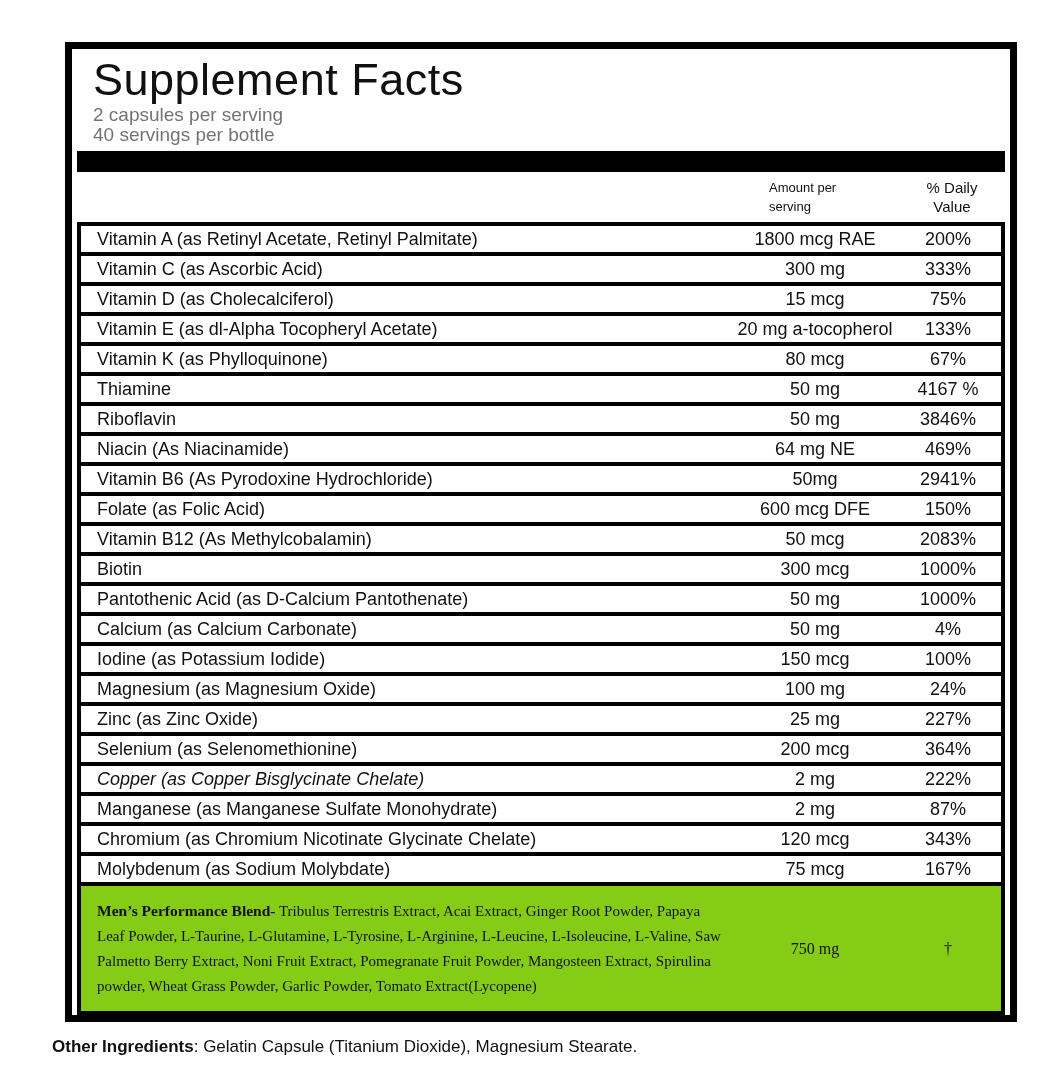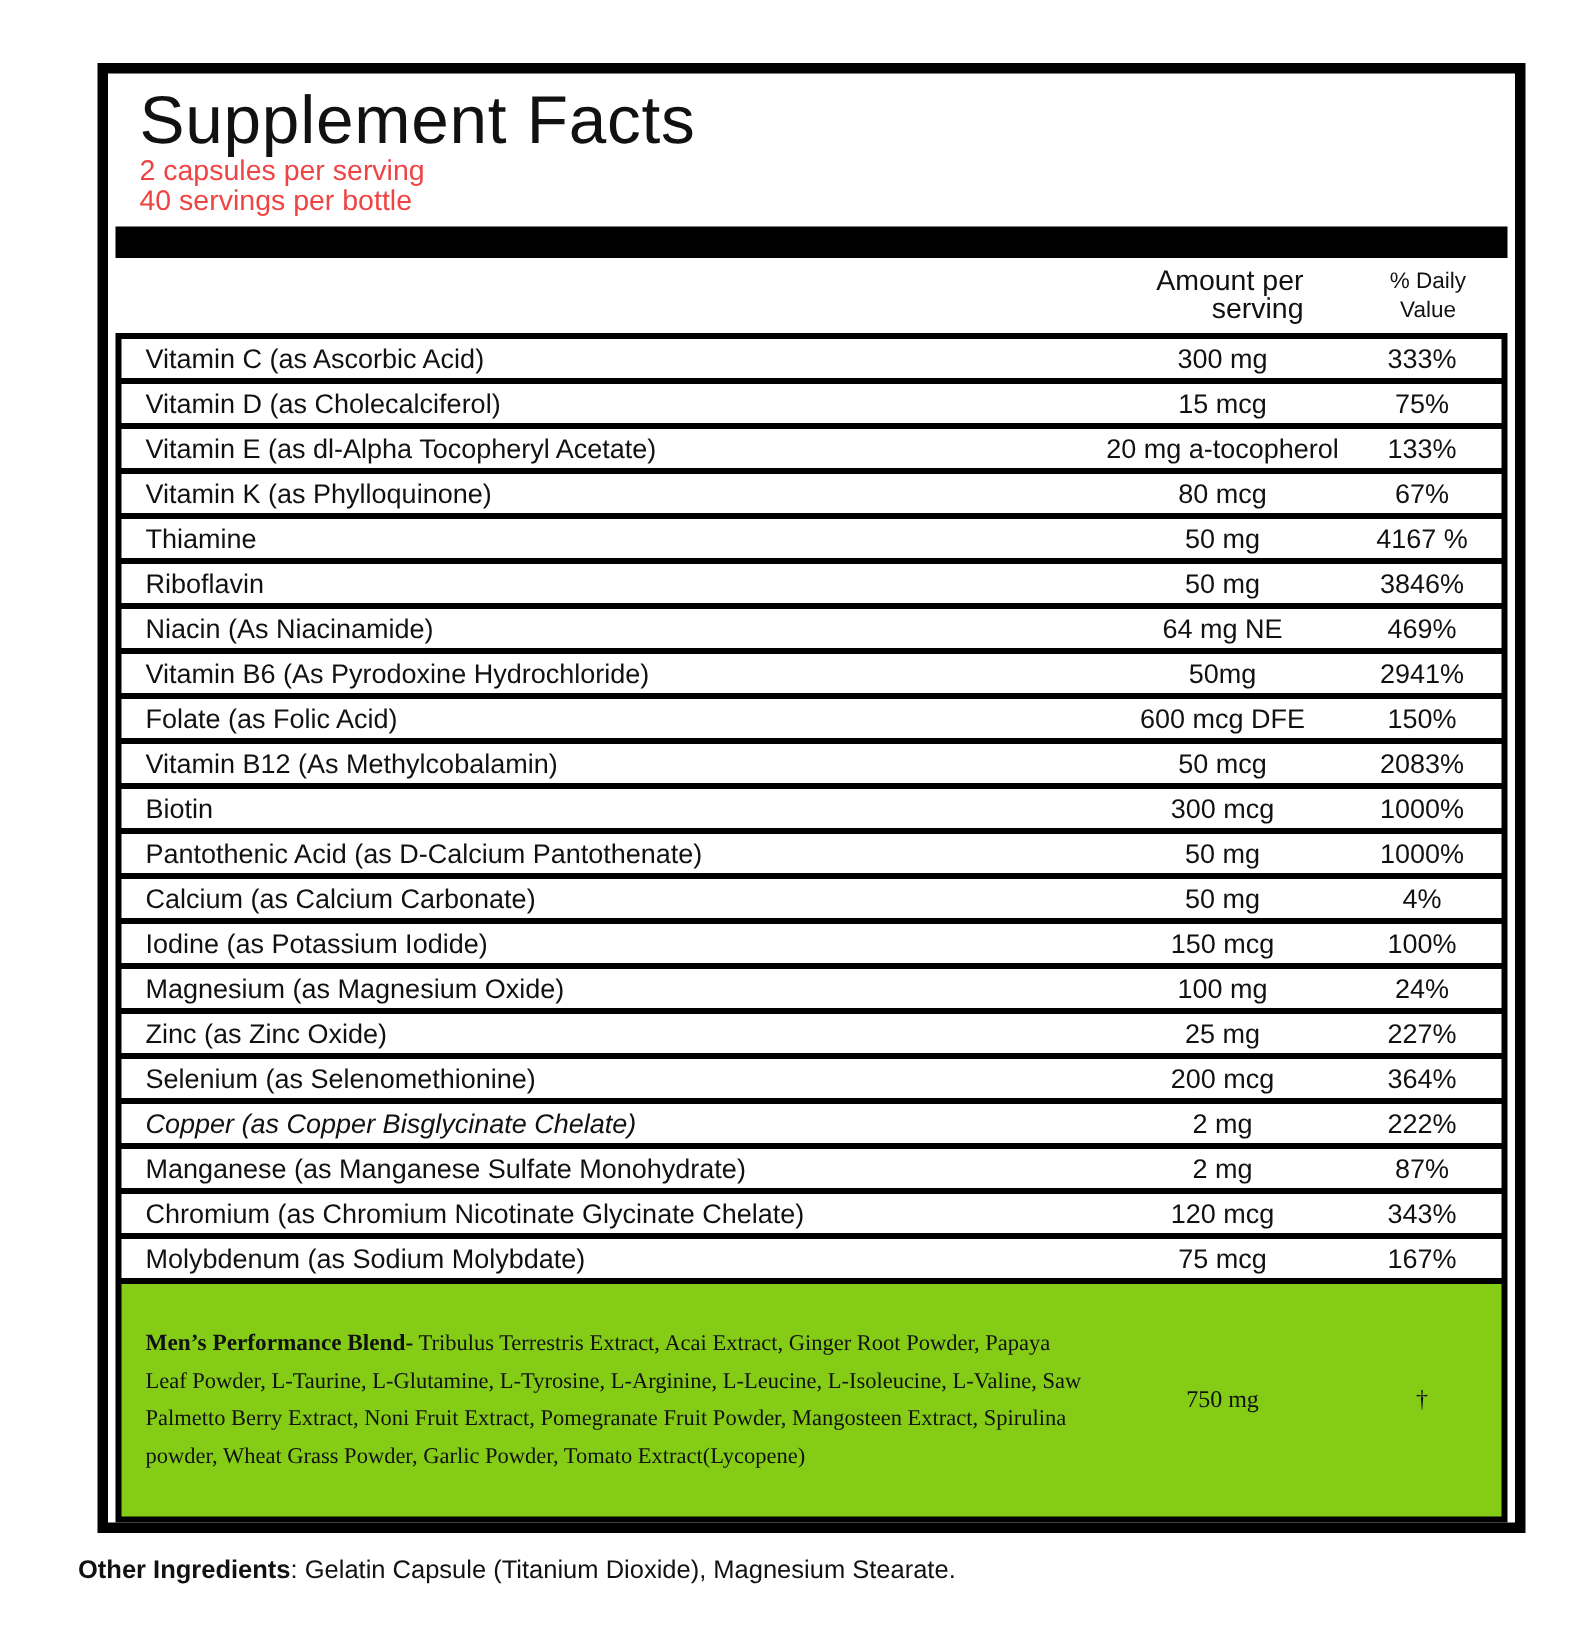--- a/index.html
+++ b/index.html
@@ -20,34 +20,34 @@
     flex-direction: column;
   }
   .title-block { padding: 2px 0 6px 16px; }
   .title {
     font-size: 45px;
     line-height: 50px;
     letter-spacing: 0.5px;
     font-weight: 400;
     color: #111111;
   }
-  .serving-line { font-size: 19px; line-height: 20px; color: #ef4444; }
+  .serving-line { font-size: 19px; line-height: 20px; color: #737373; }
   .black-bar { height: 21px; background: #000000; }
   .header-row {
     display: flex;
     align-items: center;
     height: 50px;
     background: #ffffff;
   }
   .header-spacer { flex: 1; }
   .header-amount {
     width: 160px;
     display: flex; justify-content: center;
-    text-align: right;
-    font-size: 19px; line-height: 19px;
+    text-align: left;
+    font-size: 13px; line-height: 19px;
   }
   .header-amount span { max-width: 100px; }
   .header-dv {
     width: 106px;
     display: flex; justify-content: center;
     text-align: center;
     font-size: 15px; line-height: 19px;
   }
   .header-dv span { max-width: 62px; }
   .rows-area {
@@ -140,20 +140,25 @@
     <div class="header-amount">
       <span>Amount per serving</span>
     </div>
     <div class="header-dv">
       <span>% Daily Value</span>
     </div>
   </div>
 
   <div class="rows-area" id="rows-area">
 
+  <div class="row">
+    <div class="name">Vitamin A (as Retinyl Acetate, Retinyl Palmitate)</div>
+    <div class="amount">1800 mcg RAE</div>
+    <div class="dv">200%</div>
+  </div>
 
   <div class="row">
     <div class="name">Vitamin C (as Ascorbic Acid)</div>
     <div class="amount">300 mg</div>
     <div class="dv">333%</div>
   </div>
 
   <div class="row">
     <div class="name">Vitamin D (as Cholecalciferol)</div>
     <div class="amount">15 mcg</div>

